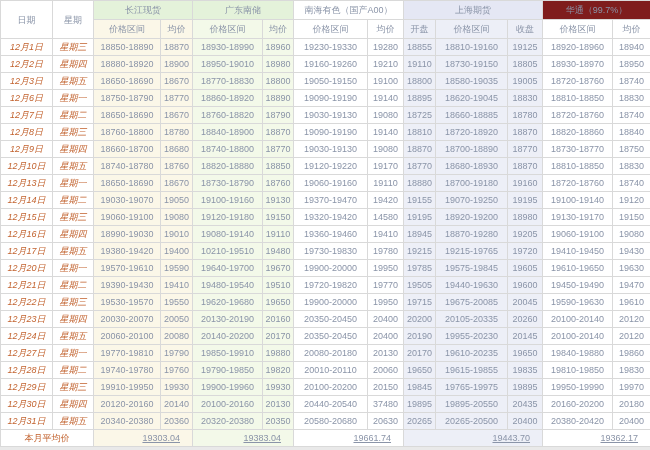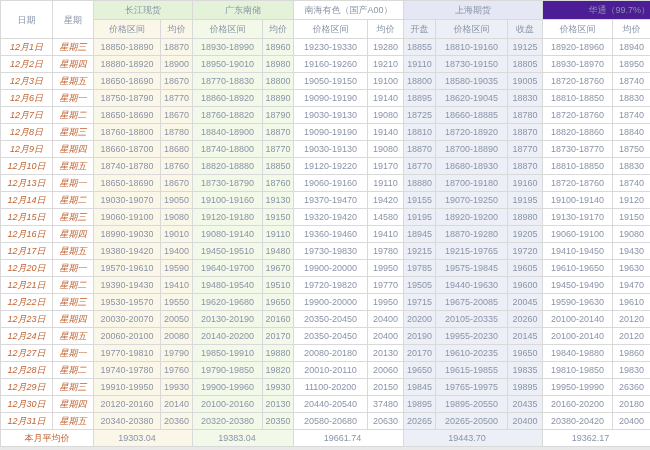--- a/index.html
+++ b/index.html
@@ -23,25 +23,25 @@
   
   .c-cj{background:var(--cj-bg,#fbf7e8);}
   .c-gd{background:var(--gd-bg,#f3f9e9);}
   .c-nh{background:var(--nh-bg,#ffffff);}
   .c-sh{background:var(--sh-bg,#edeff7);}
   .c-ht{background:var(--ht-bg,#ffffff);}
   
   .h-cj,.h-gd{background:var(--green-head,#e4f2da);}
   .h-nh{background:#ffffff;}
   .h-sh{background:var(--sh-head,#e5e7f4);}
-  .h-ht{background:#4c1d95;text-align:right;}
+  .h-ht{background:#7f1d1d;}
   
   .c-date,.c-week{color:var(--date-text,#c2622e);background:#fff;font-style:italic;}
   tfoot td{height:16px;line-height:16px;}
-  tfoot .sum{padding-right:12px;}
+  tfoot .sum{text-align:right;padding-right:12px;text-decoration:underline;}
   tfoot .lbl{color:var(--date-text,#c2622e);text-align:center;}
 </style>
 </head>
 <body>
 
 <table>
   <colgroup>
     <col style="width:52px">
       <col style="width:41px">
     <col style="width:67px">
@@ -259,21 +259,21 @@
         <td class="c-sh">18870-19280</td>
         <td class="c-sh">19205</td>
         <td class="c-ht">19060-19100</td>
         <td class="c-ht">19080</td>
       </tr>
       <tr>
         <td class="c-date">12月17日</td>
         <td class="c-week">星期五</td>
         <td class="c-cj">19380-19420</td>
         <td class="c-cj">19400</td>
-        <td class="c-gd">19450-19510</td>
+        <td class="c-gd">10210-19510</td>
         <td class="c-gd">19480</td>
         <td class="c-nh">19730-19830</td>
         <td class="c-nh">19780</td>
         <td class="c-sh">19215</td>
         <td class="c-sh">19215-19765</td>
         <td class="c-sh">19720</td>
         <td class="c-ht">19410-19450</td>
         <td class="c-ht">19430</td>
       </tr>
       <tr>
@@ -381,27 +381,27 @@
         <td class="c-ht">19810-19850</td>
         <td class="c-ht">19830</td>
       </tr>
       <tr>
         <td class="c-date">12月29日</td>
         <td class="c-week">星期三</td>
         <td class="c-cj">19910-19950</td>
         <td class="c-cj">19930</td>
         <td class="c-gd">19900-19960</td>
         <td class="c-gd">19930</td>
-        <td class="c-nh">11100-20200</td>
+        <td class="c-nh">20100-20200</td>
         <td class="c-nh">20150</td>
         <td class="c-sh">19845</td>
         <td class="c-sh">19765-19975</td>
         <td class="c-sh">19895</td>
         <td class="c-ht">19950-19990</td>
-        <td class="c-ht">26360</td>
+        <td class="c-ht">19970</td>
       </tr>
       <tr>
         <td class="c-date">12月30日</td>
         <td class="c-week">星期四</td>
         <td class="c-cj">20120-20160</td>
         <td class="c-cj">20140</td>
         <td class="c-gd">20100-20160</td>
         <td class="c-gd">20130</td>
         <td class="c-nh">20440-20540</td>
         <td class="c-nh">37480</td>

